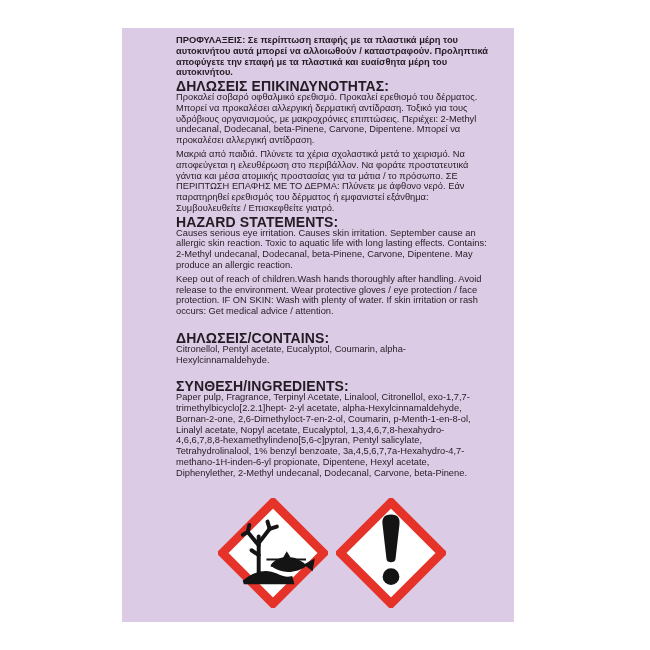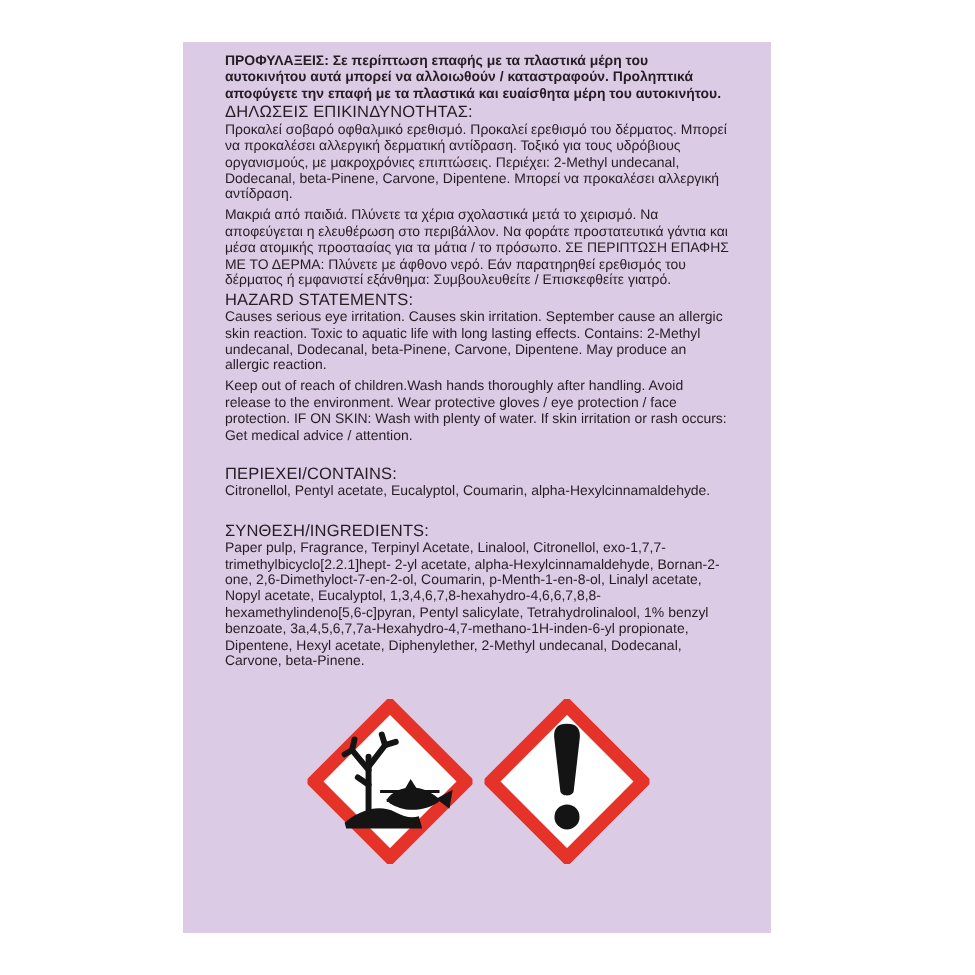--- a/index.html
+++ b/index.html
@@ -21,31 +21,31 @@
     position: absolute;
     left: 122px;
     top: 28px;
     width: 392px;
     height: 594px;
     background: #dccbe4;
     color: #241c24;
     box-sizing: border-box;
   }
   .content {
-    padding: 7px 26px 0 28px;
+    padding: 7px 26px 0 54px;
     font-size: 9.3px;
     line-height: 10.8px;
     text-align: left;
   }
   .sec { margin: 0 0 3px 0; }
   .sec h3 {
     margin: 0;
-    font-size: 11px;
+    font-size: 14px;
     line-height: 10.8px;
-    font-weight: normal;
+    font-weight: bold;
     letter-spacing: 0.1px;
   }
   .sec p { margin: 0; }
   .bold-para p { font-weight: bold; }
   .gap-md { margin-top: 9px; }
   .gap-lg { margin-top: 16px; }
   .pictos {
     display: flex;
     justify-content: center;
     align-items: center;
@@ -78,21 +78,21 @@
       <div class="sec">
         <h3>HAZARD STATEMENTS:</h3>
         <p>Causes serious eye irritation. Causes skin irritation. September cause an allergic skin reaction. Toxic to aquatic life with long lasting effects. Contains: 2-Methyl undecanal, Dodecanal, beta-Pinene, Carvone, Dipentene. May produce an allergic reaction.</p>
       </div>
 
       <div class="sec">
         <p>Keep out of reach of children.Wash hands thoroughly after handling. Avoid release to the environment. Wear protective gloves / eye protection / face protection. IF ON SKIN: Wash with plenty of water. If skin irritation or rash occurs: Get medical advice / attention.</p>
       </div>
 
       <div class="sec gap-lg">
-        <h3>ΠΕΡΙΕΧΕΙ/CONTAINS:</h3>
+        <h3>ΔΗΛΩΣΕΙΣ/CONTAINS:</h3>
         <p>Citronellol, Pentyl acetate, Eucalyptol, Coumarin, alpha-Hexylcinnamaldehyde.</p>
       </div>
 
       <div class="sec gap-lg">
         <h3>ΣΥΝΘΕΣΗ/INGREDIENTS:</h3>
         <p>Paper pulp, Fragrance, Terpinyl Acetate, Linalool, Citronellol, exo-1,7,7-trimethylbicyclo[2.2.1]hept- 2-yl acetate, alpha-Hexylcinnamaldehyde, Bornan-2-one, 2,6-Dimethyloct-7-en-2-ol, Coumarin, p-Menth-1-en-8-ol, Linalyl acetate, Nopyl acetate, Eucalyptol, 1,3,4,6,7,8-hexahydro-4,6,6,7,8,8-hexamethylindeno[5,6-c]pyran, Pentyl salicylate, Tetrahydrolinalool, 1% benzyl benzoate, 3a,4,5,6,7,7a-Hexahydro-4,7-methano-1H-inden-6-yl propionate, Dipentene, Hexyl acetate, Diphenylether, 2-Methyl undecanal, Dodecanal, Carvone, beta-Pinene.</p>
       </div>
 
       <div class="pictos">
 

